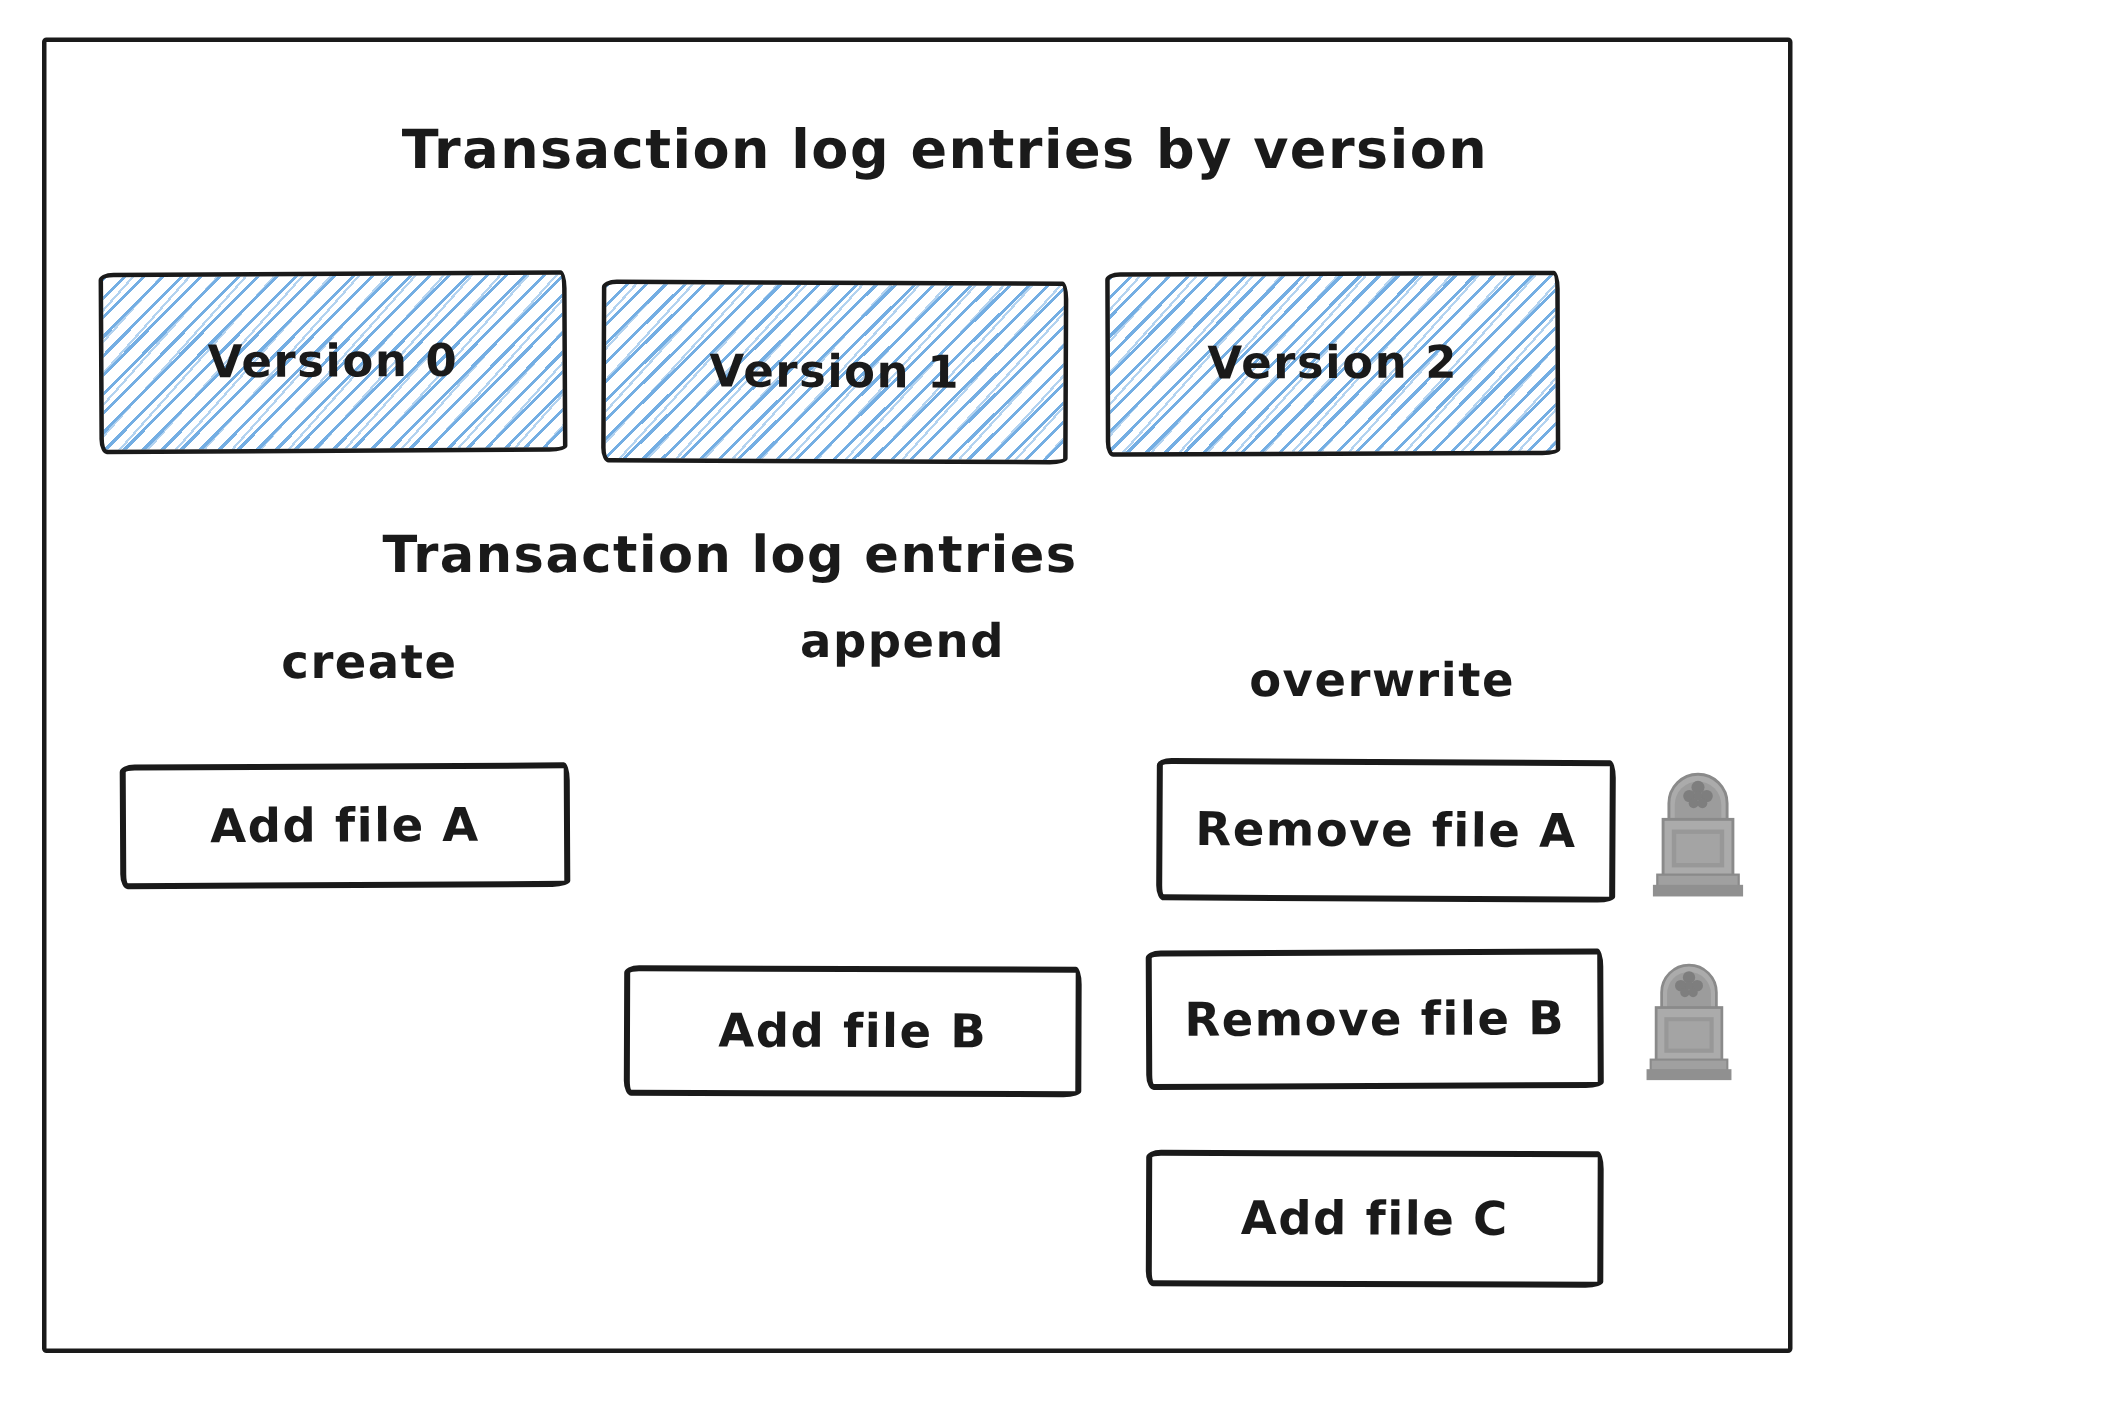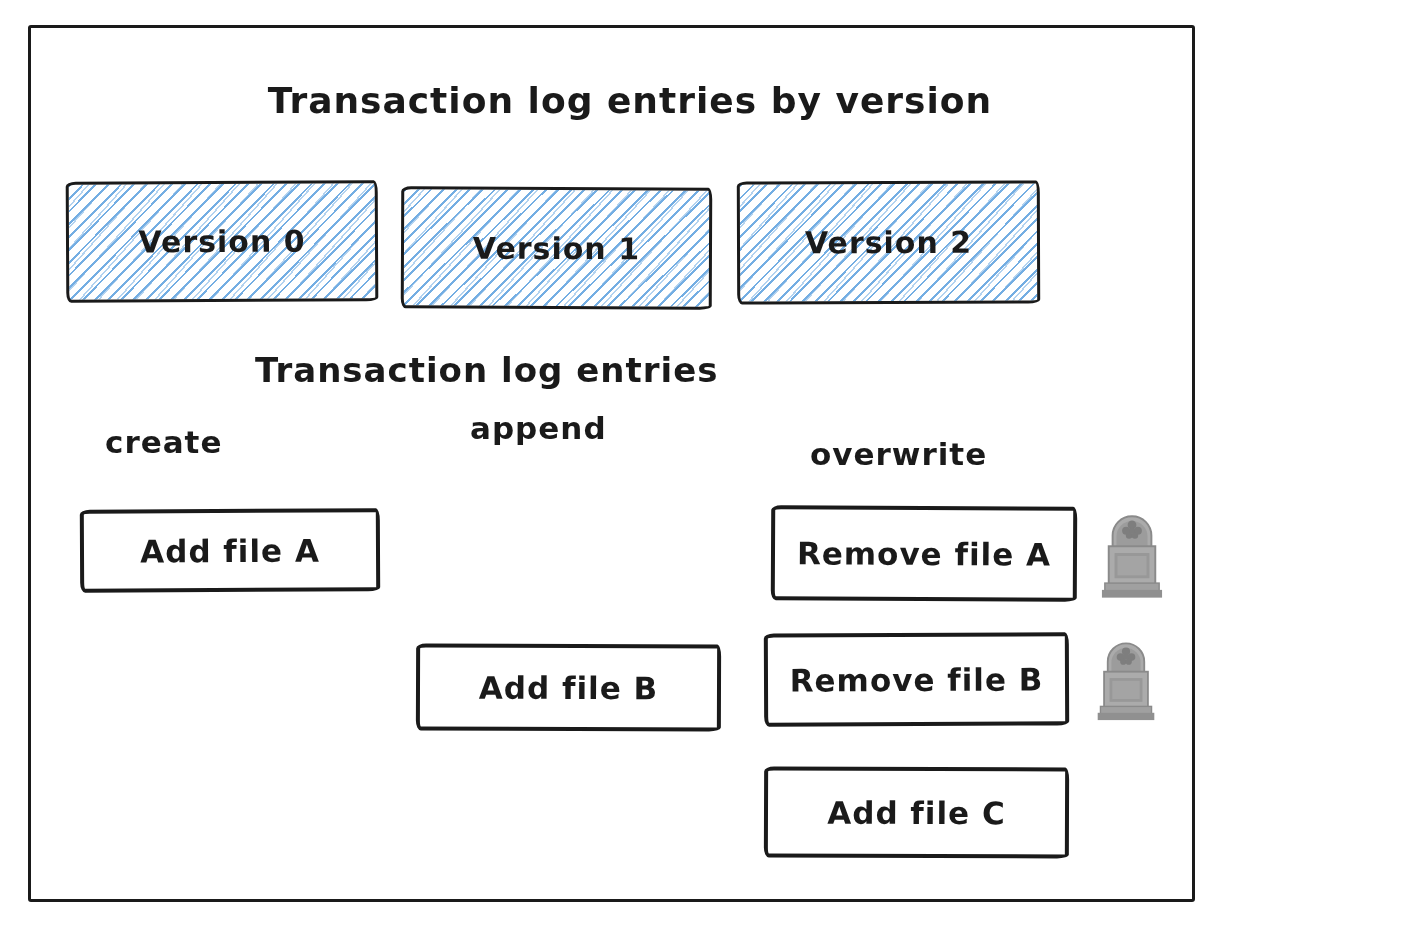--- a/index.html
+++ b/index.html
@@ -18,21 +18,21 @@
   }
   .hand{font-weight:600;letter-spacing:1px;}
   .title{
     position:absolute;left:250px;top:80px;width:760px;
     text-align:center;font-size:36px;
   }
   .subtitle{
     position:absolute;left:255px;top:350px;width:600px;
     text-align:left;font-size:34px;
   }
-  .col-label{position:absolute;width:200px;text-align:left;font-size:31px;}
+  .col-label{position:absolute;width:200px;text-align:right;font-size:31px;}
   .col-create{left:105px;top:424px;}
   .col-append{left:470px;top:410px;}
   .col-overwrite{left:810px;top:436px;}
   .sketch-box{
     position:absolute;display:flex;align-items:center;justify-content:center;
     border:4px solid var(--stroke);background:#fff;
     border-radius:10px 4px 12px 5px / 5px 12px 4px 10px;
     font-size:31px;
   }
   .version-box{

